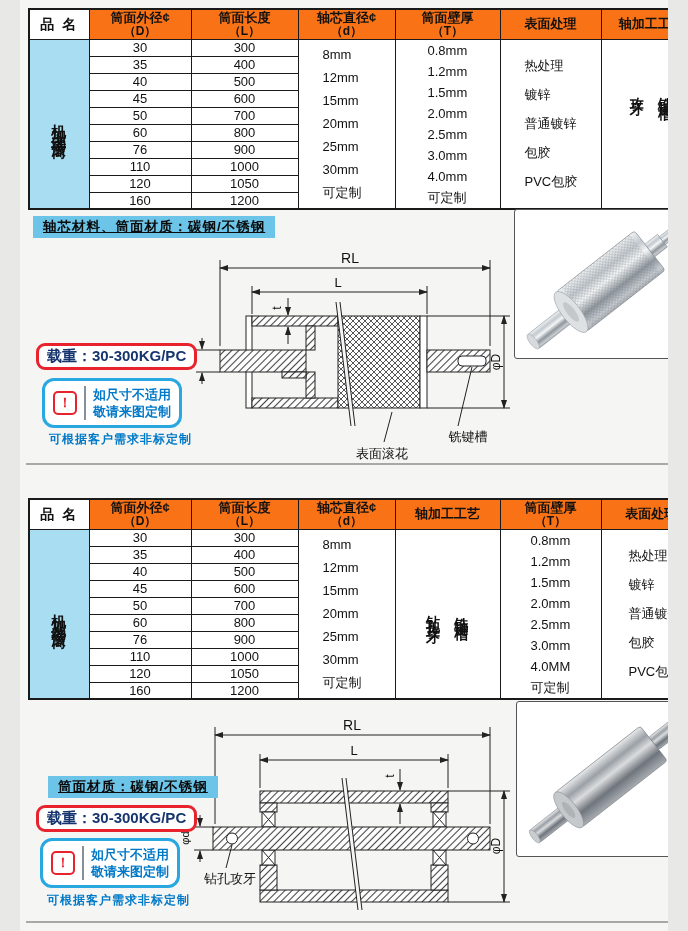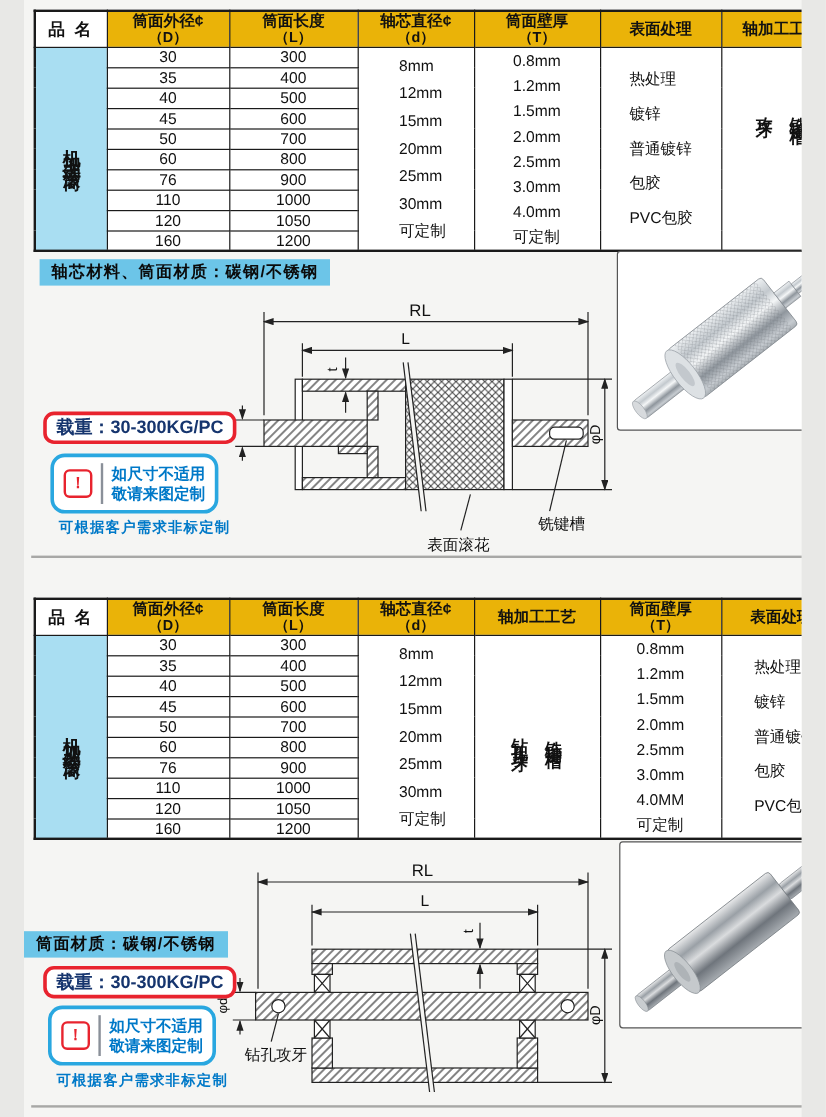--- a/index.html
+++ b/index.html
@@ -1,40 +1,40 @@
 <!DOCTYPE html>
 <html><head>
 <meta charset="utf-8">
 <style>
   html,body{margin:0;padding:0;background:#e8e8e6;font-family:"Liberation Sans","DejaVu Sans",sans-serif;color:#111;}
   .canvas{position:relative;width:648px;height:931px;background:#f5f5f3;overflow:hidden;margin:0 auto;}
   table.spec{position:absolute;border-collapse:collapse;table-layout:fixed;background:#fff;border:2px solid #1a1a1a;}
   .spec td{border:1px solid #1a1a1a;padding:0;font-size:13px;color:#111;text-align:center;vertical-align:middle;overflow:hidden;}
   .spec tr{height:17px;}
   .spec tr.hdr{height:30px;}
-  .spec tr.hdr td{background:#eab308;font-weight:bold;font-size:13px;line-height:1.1;}
+  .spec tr.hdr td{background:#f97316;font-weight:bold;font-size:13px;line-height:1.1;}
   .spec tr.hdr td.white{background:#fff;font-size:14px;letter-spacing:2px;}
   .hsub{font-size:12px;font-weight:bold;}
   .pcell{background:#a9def2;}
   .vname{writing-mode:vertical-rl;text-orientation:upright;font-weight:bold;font-size:15px;letter-spacing:4px;margin:0 auto;line-height:1;}
   .stack{display:flex;flex-direction:column;justify-content:center;height:168px;text-align:left;box-sizing:border-box;}
   .stack div{white-space:nowrap;}
   .lh23 div{line-height:23px;}
   .lh21 div{line-height:21px;}
   .lh29 div{line-height:29px;}
-  .pl28{padding-left:34px;}
+  .pl28{padding-left:24px;}
   .pl32{padding-left:32px;}
   .pl24{padding-left:24px;}
   .pl30{padding-left:30px;}
   .pl27{padding-left:27px;}
   .vwords{display:flex;justify-content:center;gap:10px;height:168px;box-sizing:border-box;}
   .vword{writing-mode:vertical-rl;text-orientation:upright;font-size:14px;font-weight:bold;letter-spacing:5px;line-height:1.3;}
   .vtop{align-items:flex-start;padding-top:46px;}
   .vmid{align-items:center;}
-  .bluebar{position:absolute;background:#6cc5e8;color:#0b0b0b;font-weight:bold;font-size:13.5px;padding:2px 10px;letter-spacing:1px;white-space:nowrap;}
+  .bluebar{position:absolute;background:#6cc5e8;color:#0b0b0b;font-weight:bold;font-size:13.5px;padding:2px 10px;letter-spacing:1px;white-space:nowrap;text-decoration:underline;}
   .loadbadge{position:absolute;background:#fff;border:3px solid #e8232e;border-radius:9px;color:#16356e;font-weight:bold;font-size:15px;padding:1px 8px;white-space:nowrap;}
   .warnbox{position:absolute;background:#fff;border:3px solid #29a7e0;border-radius:12px;display:flex;align-items:center;padding:5px 8px;gap:7px;}
   .warnicon{width:20px;height:20px;border:2px solid #e8232e;border-radius:5px;color:#e8232e;font-weight:bold;font-size:13px;line-height:20px;text-align:center;flex:0 0 auto;}
   .warndiv{width:2px;height:34px;background:#8a9099;flex:0 0 auto;}
   .warntext{color:#0079c8;font-weight:bold;font-size:13px;line-height:17px;text-align:right;white-space:nowrap;}
   .customnote{position:absolute;color:#0079c8;font-weight:bold;font-size:12px;letter-spacing:1px;white-space:nowrap;}
   .sep{position:absolute;left:6px;width:677px;height:2px;background:#a8a8a6;}
   .photo{position:absolute;background:#fff;border:1px solid #555;border-radius:3px;}
   svg.draw{position:absolute;}
   svg text{font-family:"Liberation Sans","DejaVu Sans",sans-serif;fill:#111;}
@@ -444,21 +444,21 @@
       <line x1="62" y1="133" x2="56" y2="156"></line>
     </g>
     <text x="182" y="18" text-anchor="middle" font-size="14">RL</text>
     <text x="184" y="43" text-anchor="middle" font-size="13">L</text>
     <text transform="translate(224,64) rotate(-90)" text-anchor="middle" font-size="12">t</text>
     <text transform="translate(330,134) rotate(-90)" text-anchor="middle" font-size="12">φD</text>
     <text transform="translate(19,126) rotate(-90)" text-anchor="middle" font-size="11">φd</text>
     <text x="60" y="171" text-anchor="middle" font-size="13">钻孔攻牙</text>
   </svg>
 
-  <div class="bluebar" style="left:0;top:776px;">筒面材质：碳钢/不锈钢</div>
+  <div class="bluebar" style="left:28px;top:776px;">筒面材质：碳钢/不锈钢</div>
   <div class="loadbadge" style="left:16px;top:805px;">载重：30-300KG/PC</div>
 
   <div class="warnbox" style="left:20px;top:838px;">
     <div class="warnicon">！</div>
     <div class="warndiv"></div>
     <div class="warntext">
       <div>如尺寸不适用</div>
       <div>敬请来图定制</div>
     </div>
   </div>

